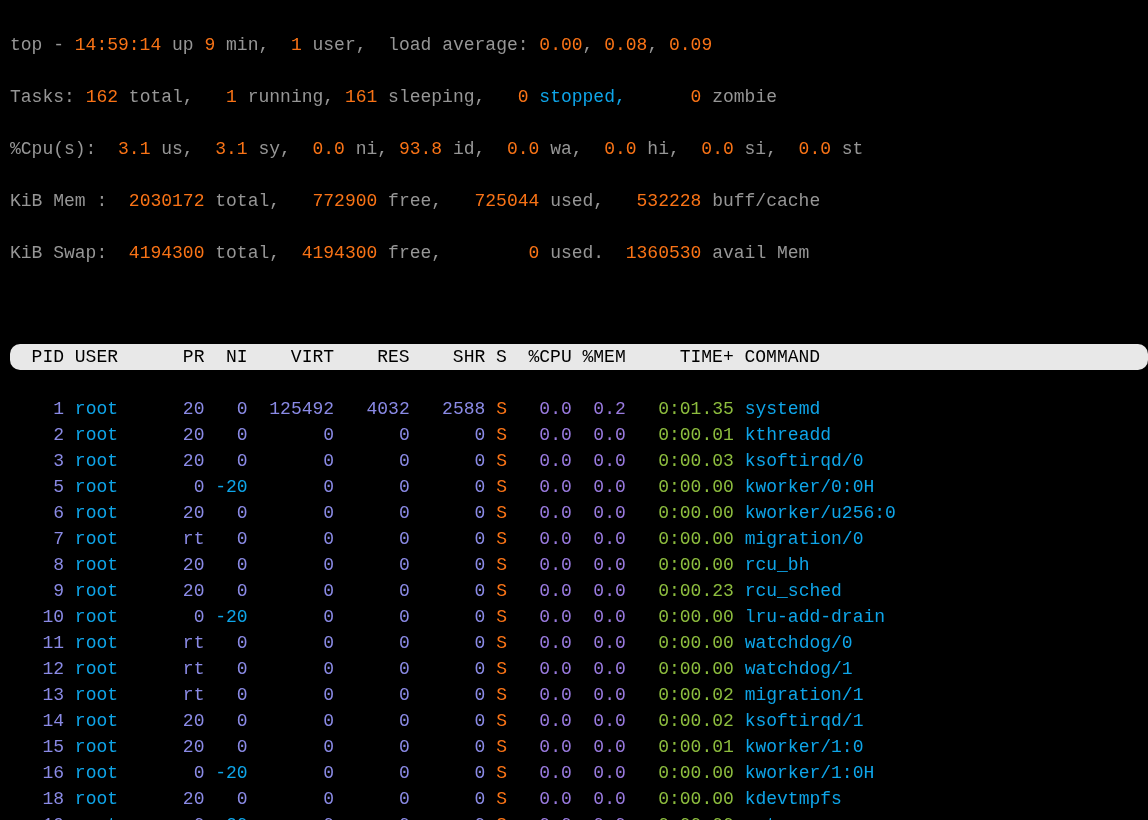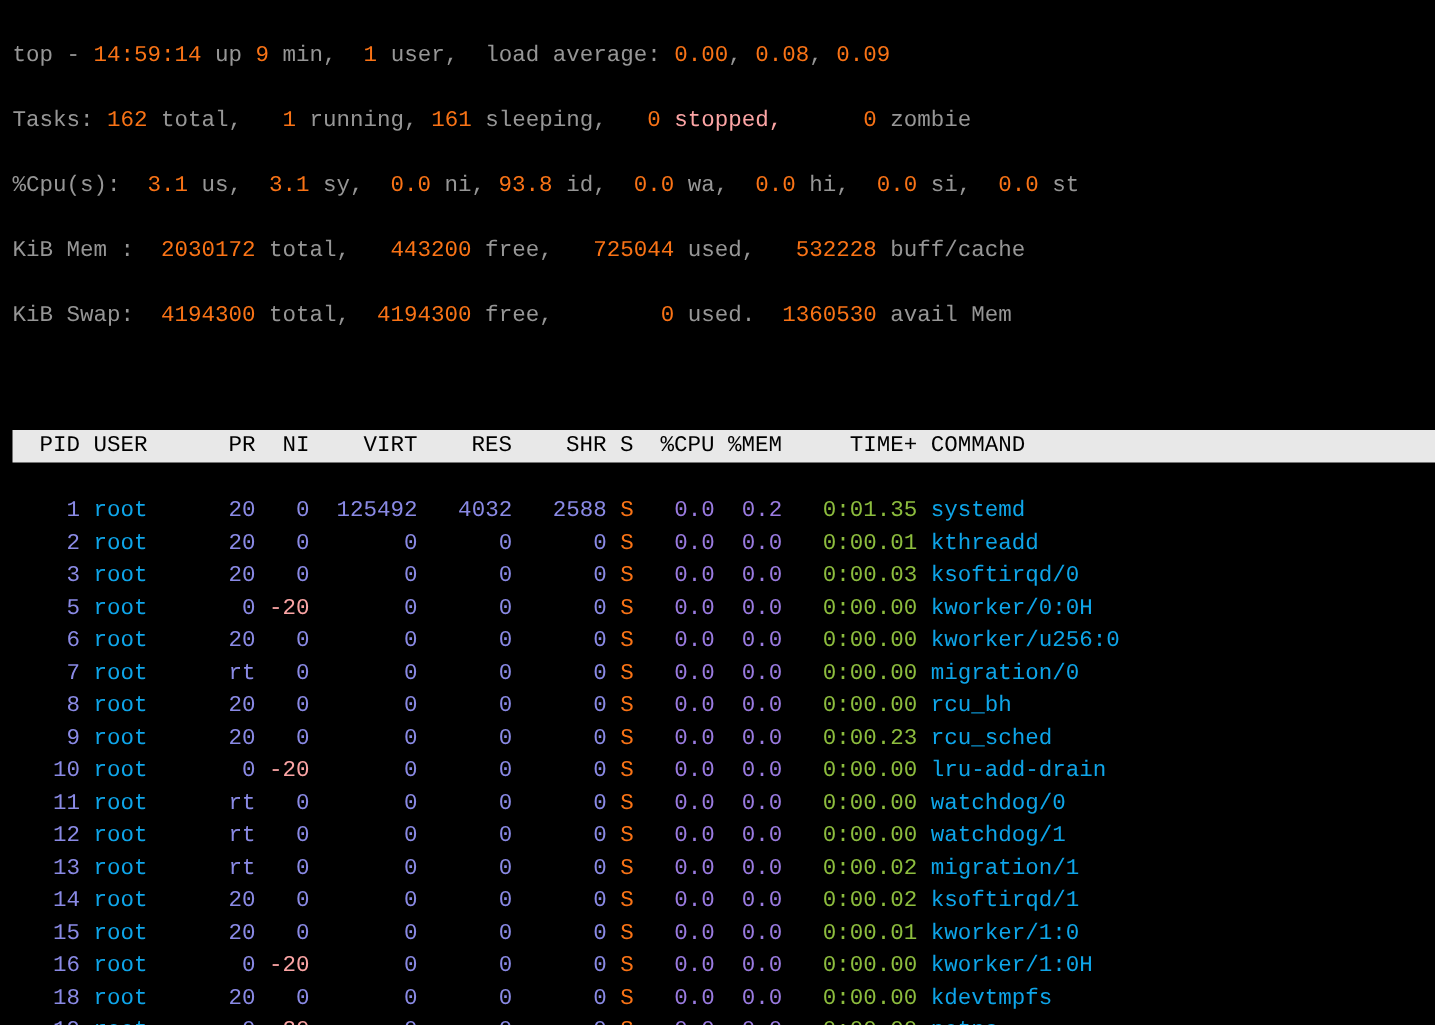--- a/index.html
+++ b/index.html
@@ -17,34 +17,35 @@
   }
   #terminal {
     padding: 6px 0 0 10px;
     white-space: pre;
   }
   .row { display: block; }
   .hdr-row {
     display: block;
     background: #e8e8e8;
     color: #000000;
+    border-radius: 10px;
   }
   .c-gray   { color: #969696; }
   .c-white  { color: #f97316; }
   .c-cyan   { color: #0ea5e9; }
-  .c-orange { color: #fca5a5; text-align: right; }
+  .c-orange { color: #0ea5e9; text-align: right; }
   .c-green  { color: #8dbd3e; }
   .c-blue   { color: #8a8ae5; }
   .c-violet { color: #9a7be0; }
 </style>
 </head>
 <body>
 
 <div id="terminal">
 <span class="row"><span class="c-gray">top - </span><span class="c-white">14:59:14</span><span class="c-gray"> up </span><span class="c-white">9</span><span class="c-gray"> min,  </span><span class="c-white">1</span><span class="c-gray"> user,  load average: </span><span class="c-white">0.00</span><span class="c-gray">, </span><span class="c-white">0.08</span><span class="c-gray">, </span><span class="c-white">0.09</span></span>
 <span class="row"><span class="c-gray">Tasks: </span><span class="c-white">162</span><span class="c-gray"> total,   </span><span class="c-white">1</span><span class="c-gray"> running, </span><span class="c-white">161</span><span class="c-gray"> sleeping,   </span><span class="c-white">0</span><span class="c-orange"> stopped,   </span><span class="c-gray">   </span><span class="c-white">0</span><span class="c-gray"> zombie</span></span>
 <span class="row"><span class="c-gray">%Cpu(s):  </span><span class="c-white">3.1</span><span class="c-gray"> us,  </span><span class="c-white">3.1</span><span class="c-gray"> sy,  </span><span class="c-white">0.0</span><span class="c-gray"> ni, </span><span class="c-white">93.8</span><span class="c-gray"> id,  </span><span class="c-white">0.0</span><span class="c-gray"> wa,  </span><span class="c-white">0.0</span><span class="c-gray"> hi,  </span><span class="c-white">0.0</span><span class="c-gray"> si,  </span><span class="c-white">0.0</span><span class="c-gray"> st</span></span>
-<span class="row"><span class="c-gray">KiB Mem : </span><span class="c-white"> 2030172</span><span class="c-gray"> total,   </span><span class="c-white">443200</span><span class="c-gray"> free,   </span><span class="c-white">725044</span><span class="c-gray"> used,   </span><span class="c-white">532228</span><span class="c-gray"> buff/cache</span></span>
+<span class="row"><span class="c-gray">KiB Mem : </span><span class="c-white"> 2030172</span><span class="c-gray"> total,   </span><span class="c-white">772900</span><span class="c-gray"> free,   </span><span class="c-white">725044</span><span class="c-gray"> used,   </span><span class="c-white">532228</span><span class="c-gray"> buff/cache</span></span>
 <span class="row"><span class="c-gray">KiB Swap: </span><span class="c-white"> 4194300</span><span class="c-gray"> total,  </span><span class="c-white">4194300</span><span class="c-gray"> free,        </span><span class="c-white">0</span><span class="c-gray"> used.  </span><span class="c-white">1360530</span><span class="c-gray"> avail Mem</span></span>
 <span class="row"> </span>
 <span class="hdr-row">  PID USER      PR  NI    VIRT    RES    SHR S  %CPU %MEM     TIME+ COMMAND        </span>
 <div id="rows"><span class="row"><span class="c-blue">    1</span> <span class="c-cyan">root     </span><span class="c-blue"> 20</span><span class="c-blue">   0</span><span class="c-blue">  125492</span><span class="c-blue">   4032</span><span class="c-blue">   2588</span><span class="c-white"> S</span><span class="c-violet">   0.0</span><span class="c-violet">  0.2</span><span class="c-green">   0:01.35</span> <span class="c-cyan">systemd</span></span><span class="row"><span class="c-blue">    2</span> <span class="c-cyan">root     </span><span class="c-blue"> 20</span><span class="c-blue">   0</span><span class="c-blue">       0</span><span class="c-blue">      0</span><span class="c-blue">      0</span><span class="c-white"> S</span><span class="c-violet">   0.0</span><span class="c-violet">  0.0</span><span class="c-green">   0:00.01</span> <span class="c-cyan">kthreadd</span></span><span class="row"><span class="c-blue">    3</span> <span class="c-cyan">root     </span><span class="c-blue"> 20</span><span class="c-blue">   0</span><span class="c-blue">       0</span><span class="c-blue">      0</span><span class="c-blue">      0</span><span class="c-white"> S</span><span class="c-violet">   0.0</span><span class="c-violet">  0.0</span><span class="c-green">   0:00.03</span> <span class="c-cyan">ksoftirqd/0</span></span><span class="row"><span class="c-blue">    5</span> <span class="c-cyan">root     </span><span class="c-blue">  0</span><span class="c-orange"> -20</span><span class="c-blue">       0</span><span class="c-blue">      0</span><span class="c-blue">      0</span><span class="c-white"> S</span><span class="c-violet">   0.0</span><span class="c-violet">  0.0</span><span class="c-green">   0:00.00</span> <span class="c-cyan">kworker/0:0H</span></span><span class="row"><span class="c-blue">    6</span> <span class="c-cyan">root     </span><span class="c-blue"> 20</span><span class="c-blue">   0</span><span class="c-blue">       0</span><span class="c-blue">      0</span><span class="c-blue">      0</span><span class="c-white"> S</span><span class="c-violet">   0.0</span><span class="c-violet">  0.0</span><span class="c-green">   0:00.00</span> <span class="c-cyan">kworker/u256:0</span></span><span class="row"><span class="c-blue">    7</span> <span class="c-cyan">root     </span><span class="c-blue"> rt</span><span class="c-blue">   0</span><span class="c-blue">       0</span><span class="c-blue">      0</span><span class="c-blue">      0</span><span class="c-white"> S</span><span class="c-violet">   0.0</span><span class="c-violet">  0.0</span><span class="c-green">   0:00.00</span> <span class="c-cyan">migration/0</span></span><span class="row"><span class="c-blue">    8</span> <span class="c-cyan">root     </span><span class="c-blue"> 20</span><span class="c-blue">   0</span><span class="c-blue">       0</span><span class="c-blue">      0</span><span class="c-blue">      0</span><span class="c-white"> S</span><span class="c-violet">   0.0</span><span class="c-violet">  0.0</span><span class="c-green">   0:00.00</span> <span class="c-cyan">rcu_bh</span></span><span class="row"><span class="c-blue">    9</span> <span class="c-cyan">root     </span><span class="c-blue"> 20</span><span class="c-blue">   0</span><span class="c-blue">       0</span><span class="c-blue">      0</span><span class="c-blue">      0</span><span class="c-white"> S</span><span class="c-violet">   0.0</span><span class="c-violet">  0.0</span><span class="c-green">   0:00.23</span> <span class="c-cyan">rcu_sched</span></span><span class="row"><span class="c-blue">   10</span> <span class="c-cyan">root     </span><span class="c-blue">  0</span><span class="c-orange"> -20</span><span class="c-blue">       0</span><span class="c-blue">      0</span><span class="c-blue">      0</span><span class="c-white"> S</span><span class="c-violet">   0.0</span><span class="c-violet">  0.0</span><span class="c-green">   0:00.00</span> <span class="c-cyan">lru-add-drain</span></span><span class="row"><span class="c-blue">   11</span> <span class="c-cyan">root     </span><span class="c-blue"> rt</span><span class="c-blue">   0</span><span class="c-blue">       0</span><span class="c-blue">      0</span><span class="c-blue">      0</span><span class="c-white"> S</span><span class="c-violet">   0.0</span><span class="c-violet">  0.0</span><span class="c-green">   0:00.00</span> <span class="c-cyan">watchdog/0</span></span><span class="row"><span class="c-blue">   12</span> <span class="c-cyan">root     </span><span class="c-blue"> rt</span><span class="c-blue">   0</span><span class="c-blue">       0</span><span class="c-blue">      0</span><span class="c-blue">      0</span><span class="c-white"> S</span><span class="c-violet">   0.0</span><span class="c-violet">  0.0</span><span class="c-green">   0:00.00</span> <span class="c-cyan">watchdog/1</span></span><span class="row"><span class="c-blue">   13</span> <span class="c-cyan">root     </span><span class="c-blue"> rt</span><span class="c-blue">   0</span><span class="c-blue">       0</span><span class="c-blue">      0</span><span class="c-blue">      0</span><span class="c-white"> S</span><span class="c-violet">   0.0</span><span class="c-violet">  0.0</span><span class="c-green">   0:00.02</span> <span class="c-cyan">migration/1</span></span><span class="row"><span class="c-blue">   14</span> <span class="c-cyan">root     </span><span class="c-blue"> 20</span><span class="c-blue">   0</span><span class="c-blue">       0</span><span class="c-blue">      0</span><span class="c-blue">      0</span><span class="c-white"> S</span><span class="c-violet">   0.0</span><span class="c-violet">  0.0</span><span class="c-green">   0:00.02</span> <span class="c-cyan">ksoftirqd/1</span></span><span class="row"><span class="c-blue">   15</span> <span class="c-cyan">root     </span><span class="c-blue"> 20</span><span class="c-blue">   0</span><span class="c-blue">       0</span><span class="c-blue">      0</span><span class="c-blue">      0</span><span class="c-white"> S</span><span class="c-violet">   0.0</span><span class="c-violet">  0.0</span><span class="c-green">   0:00.01</span> <span class="c-cyan">kworker/1:0</span></span><span class="row"><span class="c-blue">   16</span> <span class="c-cyan">root     </span><span class="c-blue">  0</span><span class="c-orange"> -20</span><span class="c-blue">       0</span><span class="c-blue">      0</span><span class="c-blue">      0</span><span class="c-white"> S</span><span class="c-violet">   0.0</span><span class="c-violet">  0.0</span><span class="c-green">   0:00.00</span> <span class="c-cyan">kworker/1:0H</span></span><span class="row"><span class="c-blue">   18</span> <span class="c-cyan">root     </span><span class="c-blue"> 20</span><span class="c-blue">   0</span><span class="c-blue">       0</span><span class="c-blue">      0</span><span class="c-blue">      0</span><span class="c-white"> S</span><span class="c-violet">   0.0</span><span class="c-violet">  0.0</span><span class="c-green">   0:00.00</span> <span class="c-cyan">kdevtmpfs</span></span><span class="row"><span class="c-blue">   19</span> <span class="c-cyan">root     </span><span class="c-blue">  0</span><span class="c-orange"> -20</span><span class="c-blue">       0</span><span class="c-blue">      0</span><span class="c-blue">      0</span><span class="c-white"> S</span><span class="c-violet">   0.0</span><span class="c-violet">  0.0</span><span class="c-green">   0:00.00</span> <span class="c-cyan">netns</span></span></div>
 </div>
 
 </body></html>

